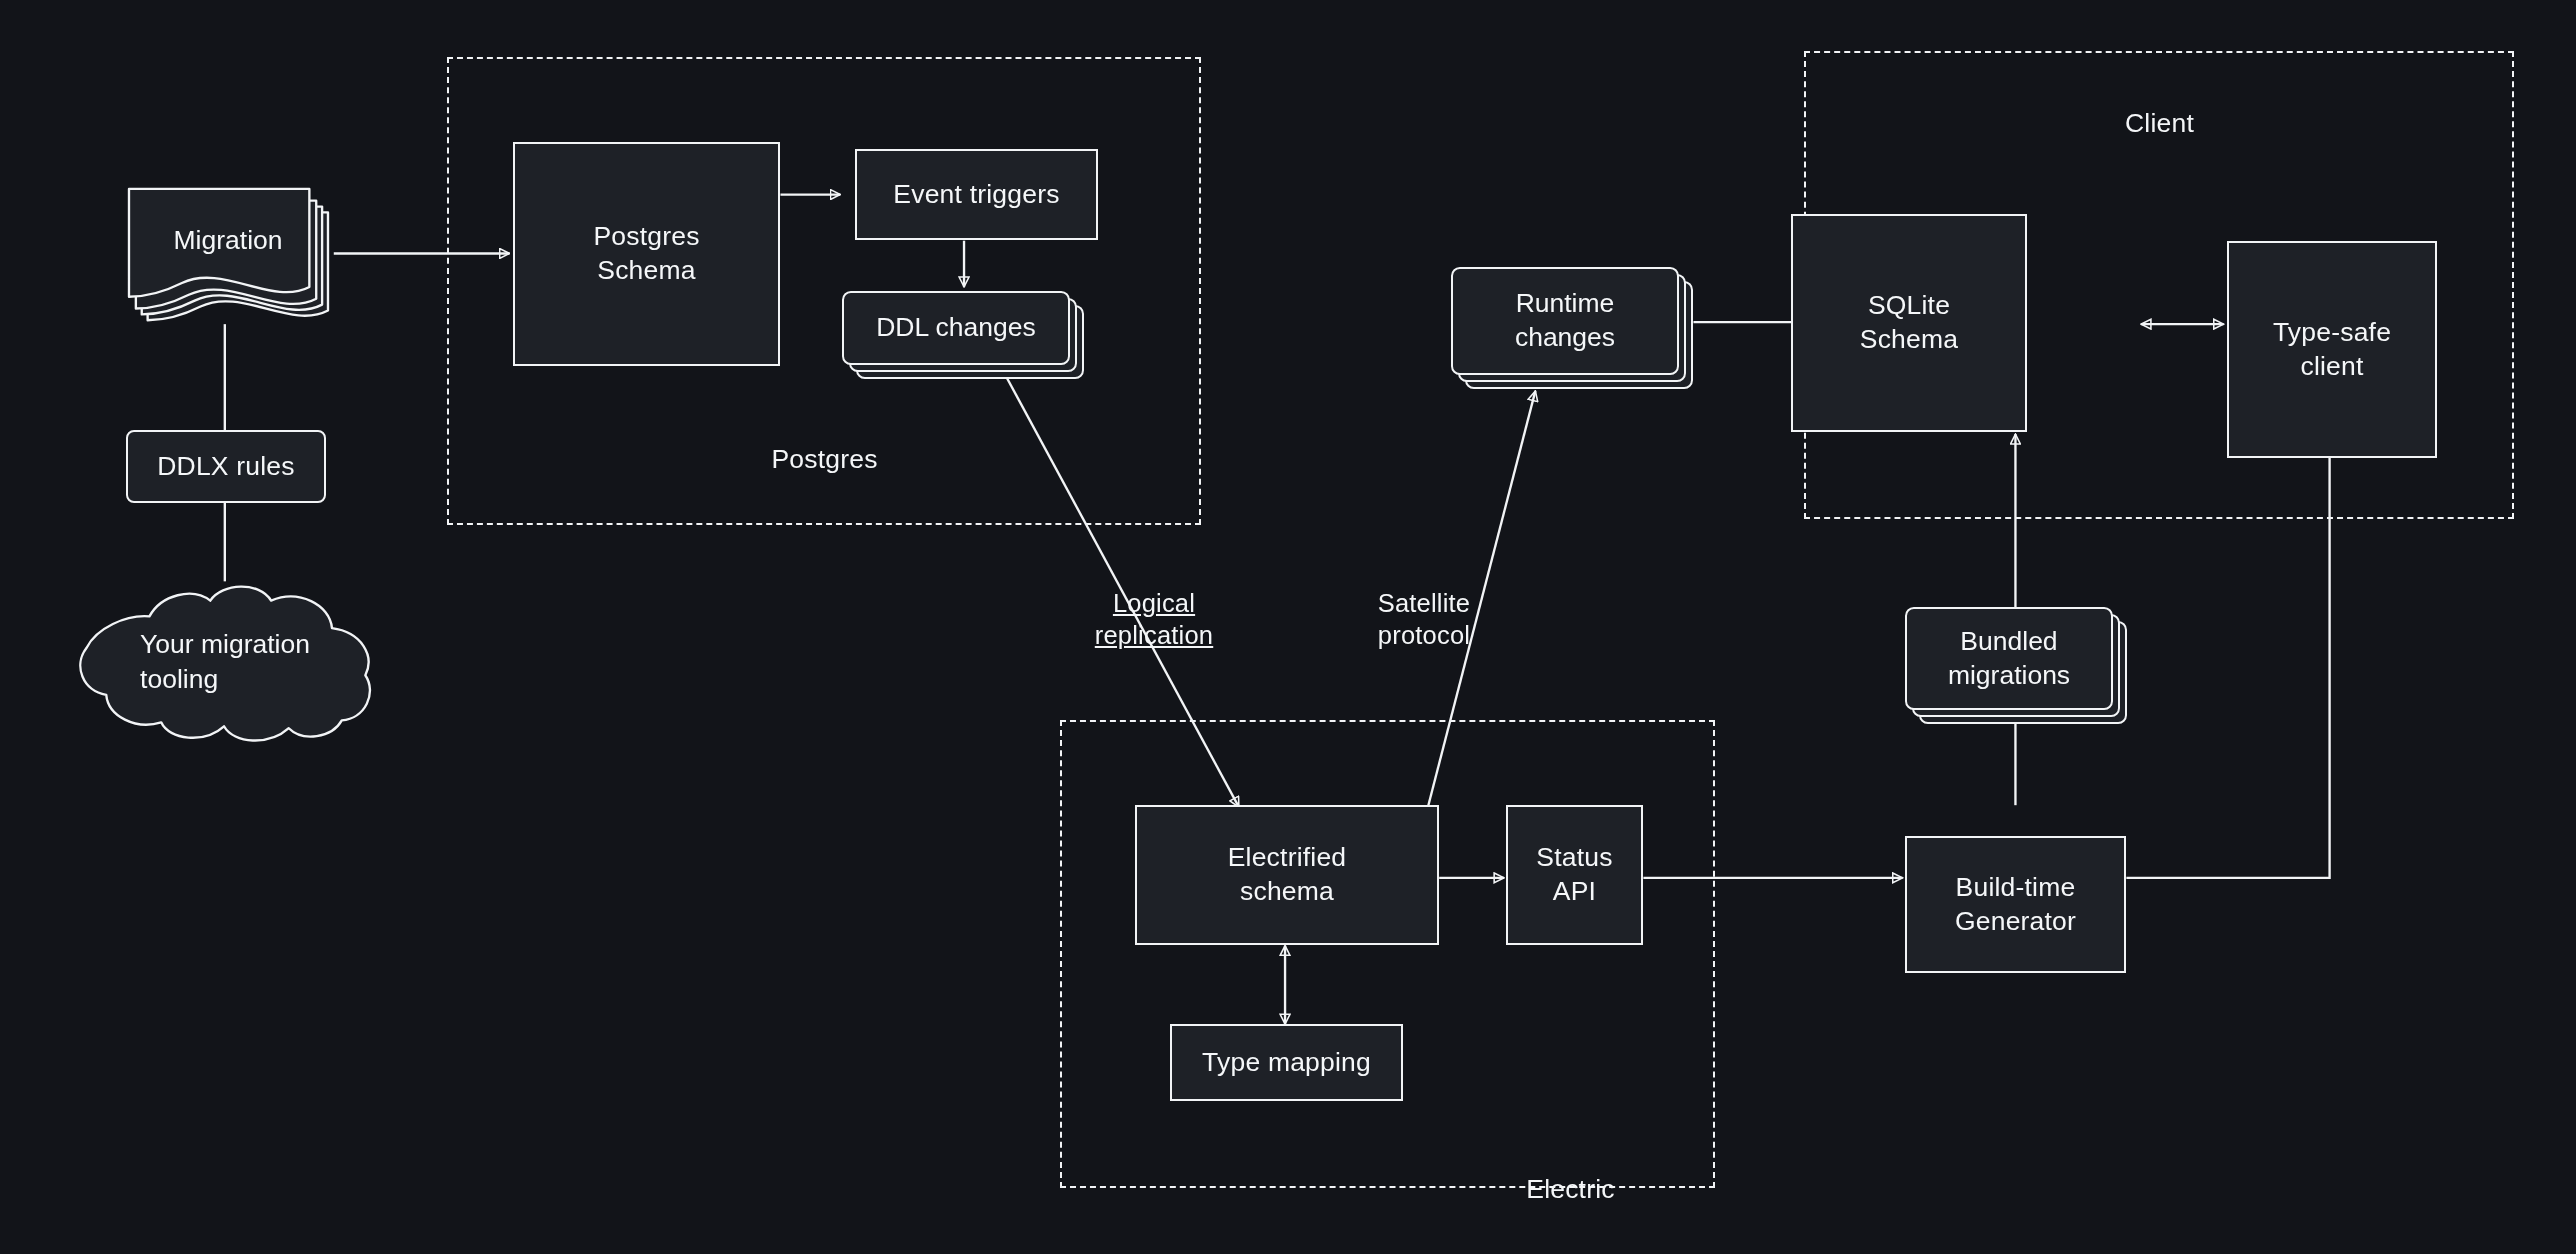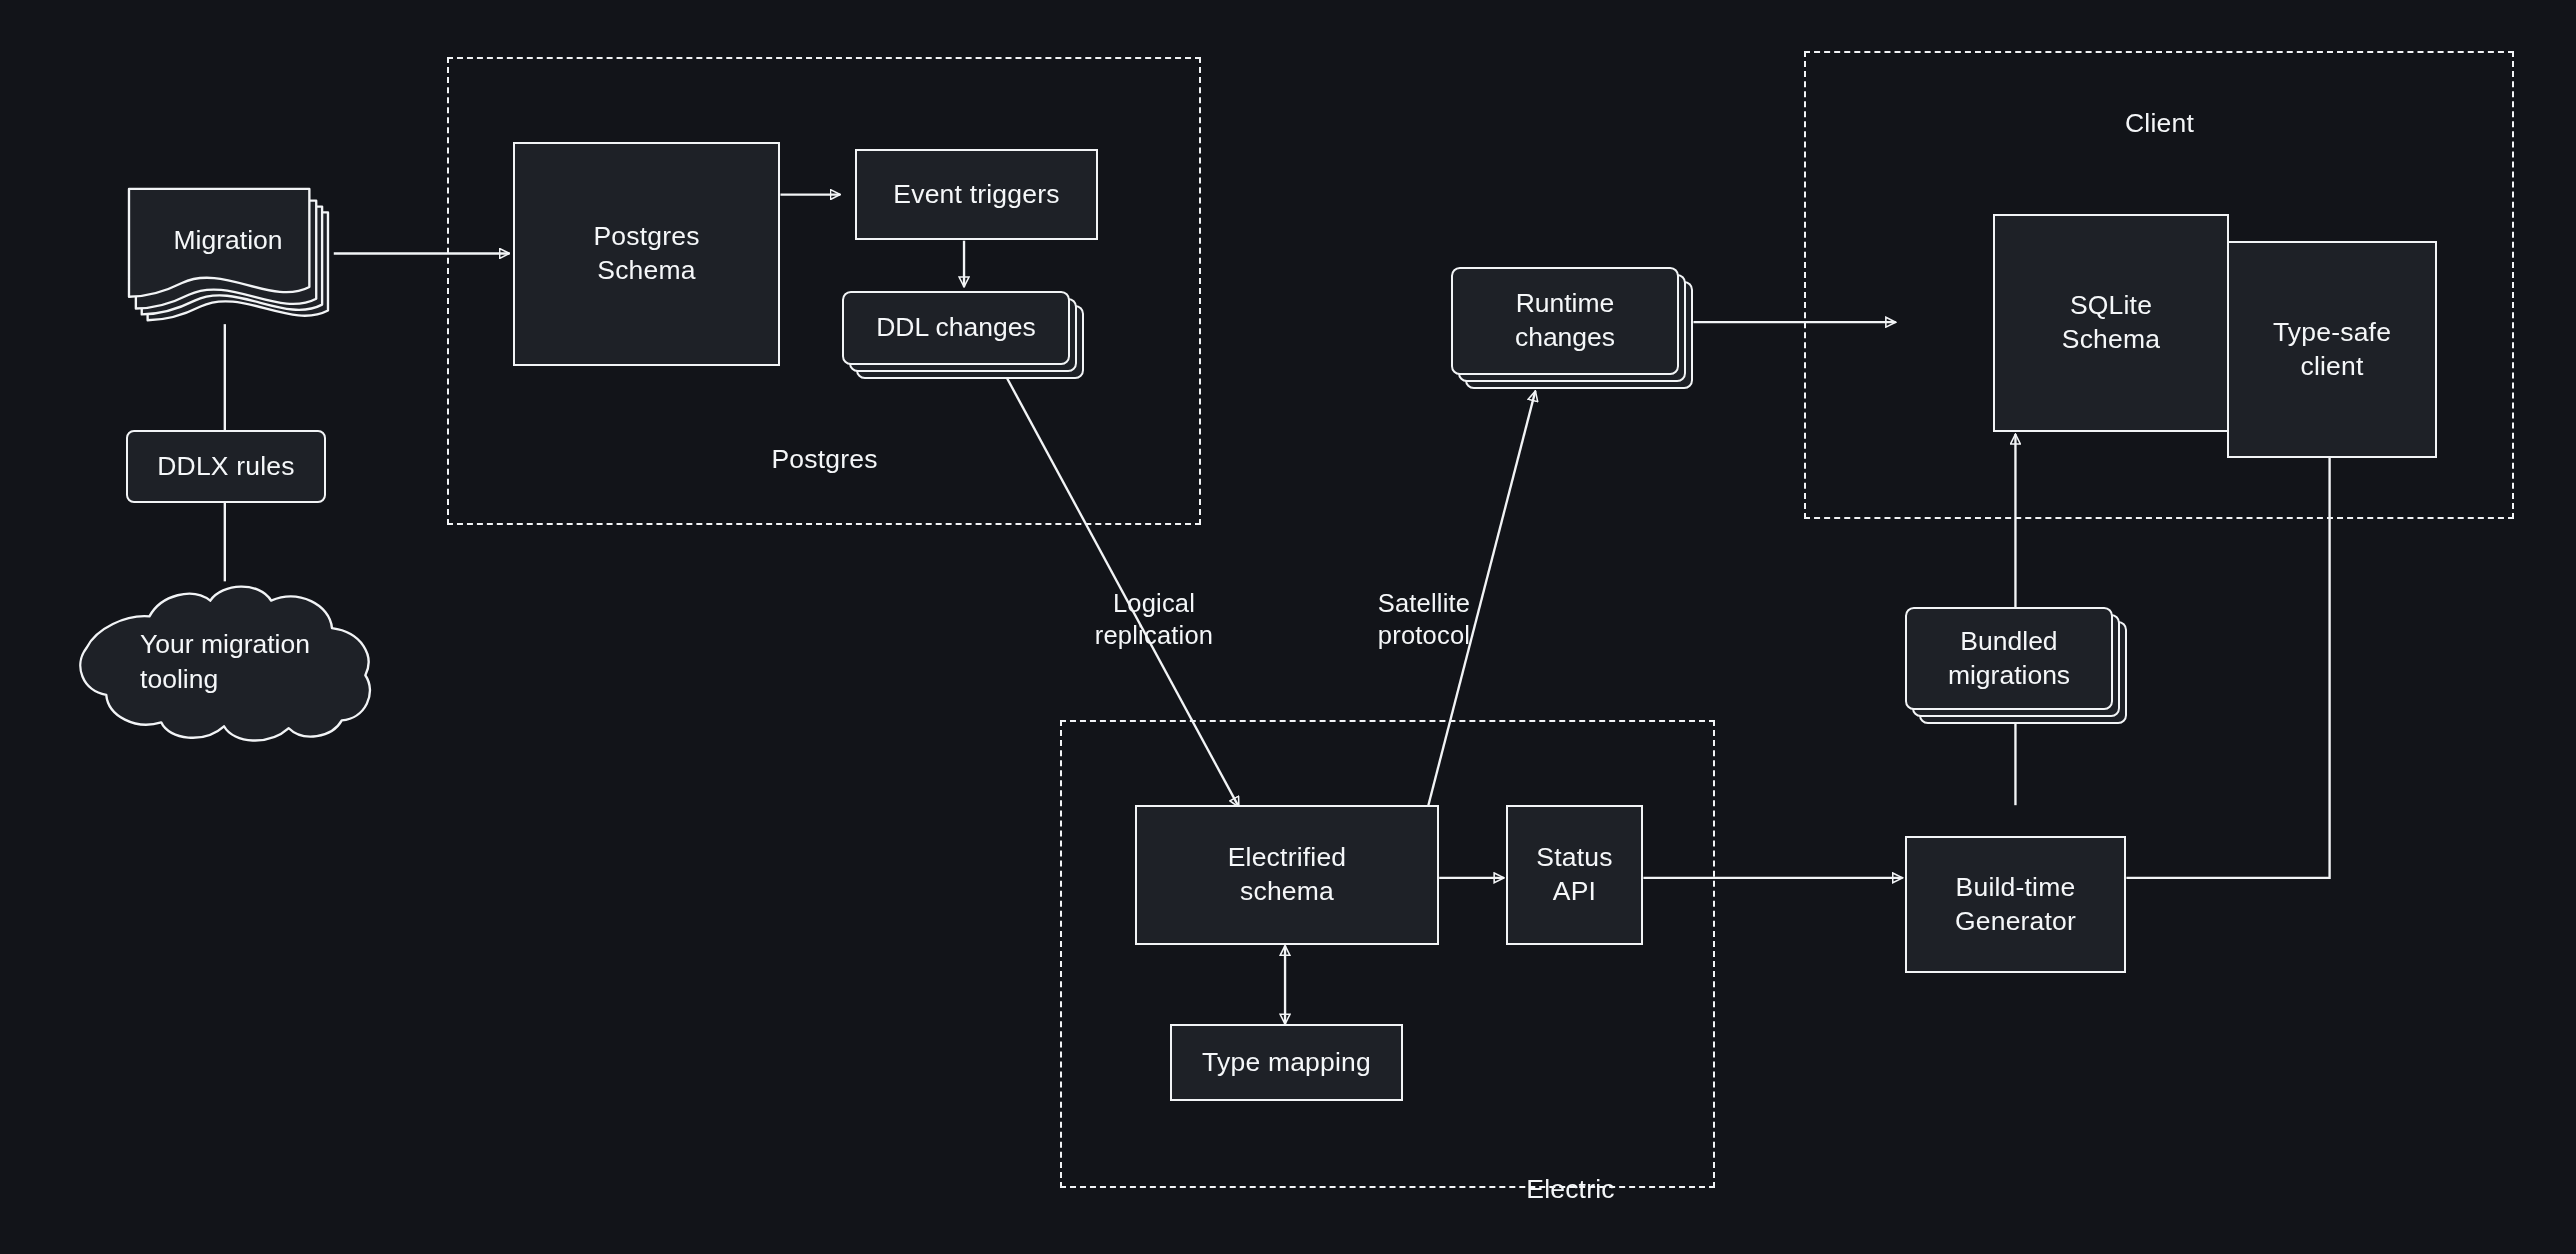--- a/index.html
+++ b/index.html
@@ -220,21 +220,21 @@
     <div class="sheet s1">DDL changes</div>
   </div>
 
   <div class="stack" style="left:1451px; top:267px; width:228px; height:108px;">
     <div class="sheet s3"></div>
     <div class="sheet s2"></div>
     <div class="sheet s1">Runtime
 changes</div>
   </div>
 
-  <div class="node" style="left:1993px; top:214px; width:236px; height:218px;">
+  <div class="node" style="left:1791px; top:214px; width:236px; height:218px;">
     <span>SQLite
 Schema</span>
   </div>
 
   <div class="node" style="left:2227px; top:241px; width:210px; height:217px;">
     <span>Type-safe
 client</span>
   </div>
 
   <div class="stack" style="left:1905px; top:607px; width:208px; height:103px;">
@@ -256,20 +256,20 @@
 
   <div class="node" style="left:1506px; top:805px; width:137px; height:140px;">
     <span>Status
 API</span>
   </div>
 
   <div class="node" style="left:1170px; top:1024px; width:233px; height:77px;">
     <span>Type mapping</span>
   </div>
 
-  <div class="edge-label" style="left:1041px; top:587px; width:226px;">Logical
+  <div class="edge-label" style="left:1041px; top:587px; width:226px;text-decoration:underline;">Logical
 replication</div>
 
   <div class="edge-label" style="left:1311px; top:587px; width:226px;">Satellite
 protocol</div>
 
 </div>
 
 
 </body></html>

